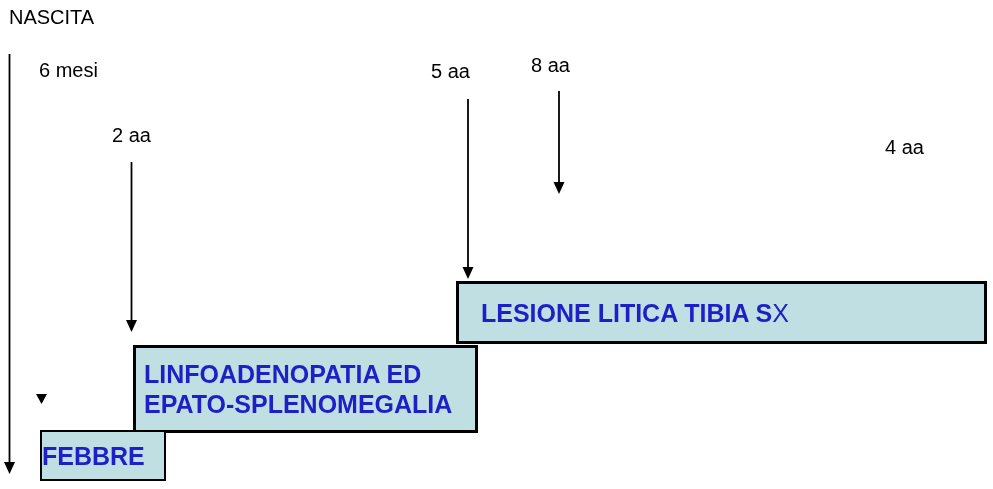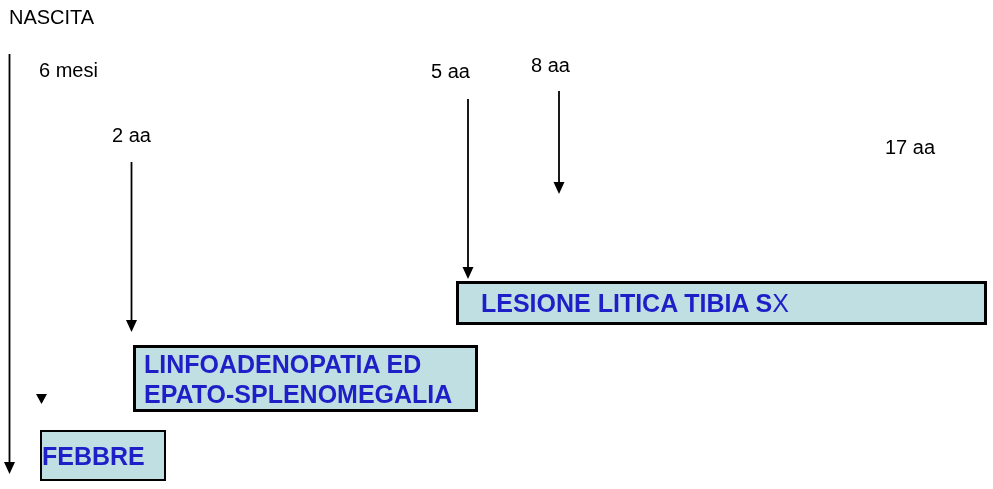--- a/index.html
+++ b/index.html
@@ -36,41 +36,41 @@
     font-size:25px;
     display:flex;
     flex-direction:column;
     justify-content:center;
     box-sizing:border-box;
     white-space:nowrap;
     line-height:1.2;
   }
   .event-box .light{font-weight:400;}
   #box-papilledema{left:550px;top:206px;width:436px;height:61px;align-items:center;}
-  #box-lesione{left:456px;top:281px;width:531px;height:44px;padding-left:22px;}
-  #box-linfo{left:133px;top:345px;width:345px;height:67px;padding-left:8px;}
+  #box-lesione{left:456px;top:281px;width:531px;height:63px;padding-left:22px;}
+  #box-linfo{left:133px;top:345px;width:345px;height:88px;padding-left:8px;}
   #box-febbre{left:40px;top:430px;width:126px;height:51px;border-width:2.5px;}
   #lbl-nascita{left:9px;top:6px;}
   #lbl-6mesi{left:39px;top:59px;}
   #lbl-2aa{left:112px;top:124px;}
   #lbl-5aa{left:431px;top:60px;}
   #lbl-8aa{left:531px;top:54px;text-align:center;}
   #lbl-10aa{left:885px;top:136px;}
 </style>
 </head>
 <body>
 
 <div class="stage">
 
   <div class="age-label" id="lbl-nascita">NASCITA</div>
   <div class="age-label" id="lbl-6mesi">6 mesi</div>
   <div class="age-label" id="lbl-2aa">2 aa</div>
   <div class="age-label" id="lbl-5aa">5 aa</div>
   <div class="age-label" id="lbl-8aa">8 aa</div>
-  <div class="age-label" id="lbl-10aa">17 aa</div>
+  <div class="age-label" id="lbl-10aa">4 aa</div>
 
   <svg class="arrows" viewBox="0 0 993 489" xmlns="http://www.w3.org/2000/svg">
     <g>
       <line x1="9.5" y1="54" x2="9.5" y2="463"></line>
       <polygon points="4,462 15,462 9.5,474"></polygon>
     </g>
     <g>
       <polygon points="36,394 47,394 41.5,404"></polygon>
     </g>
     <g>

